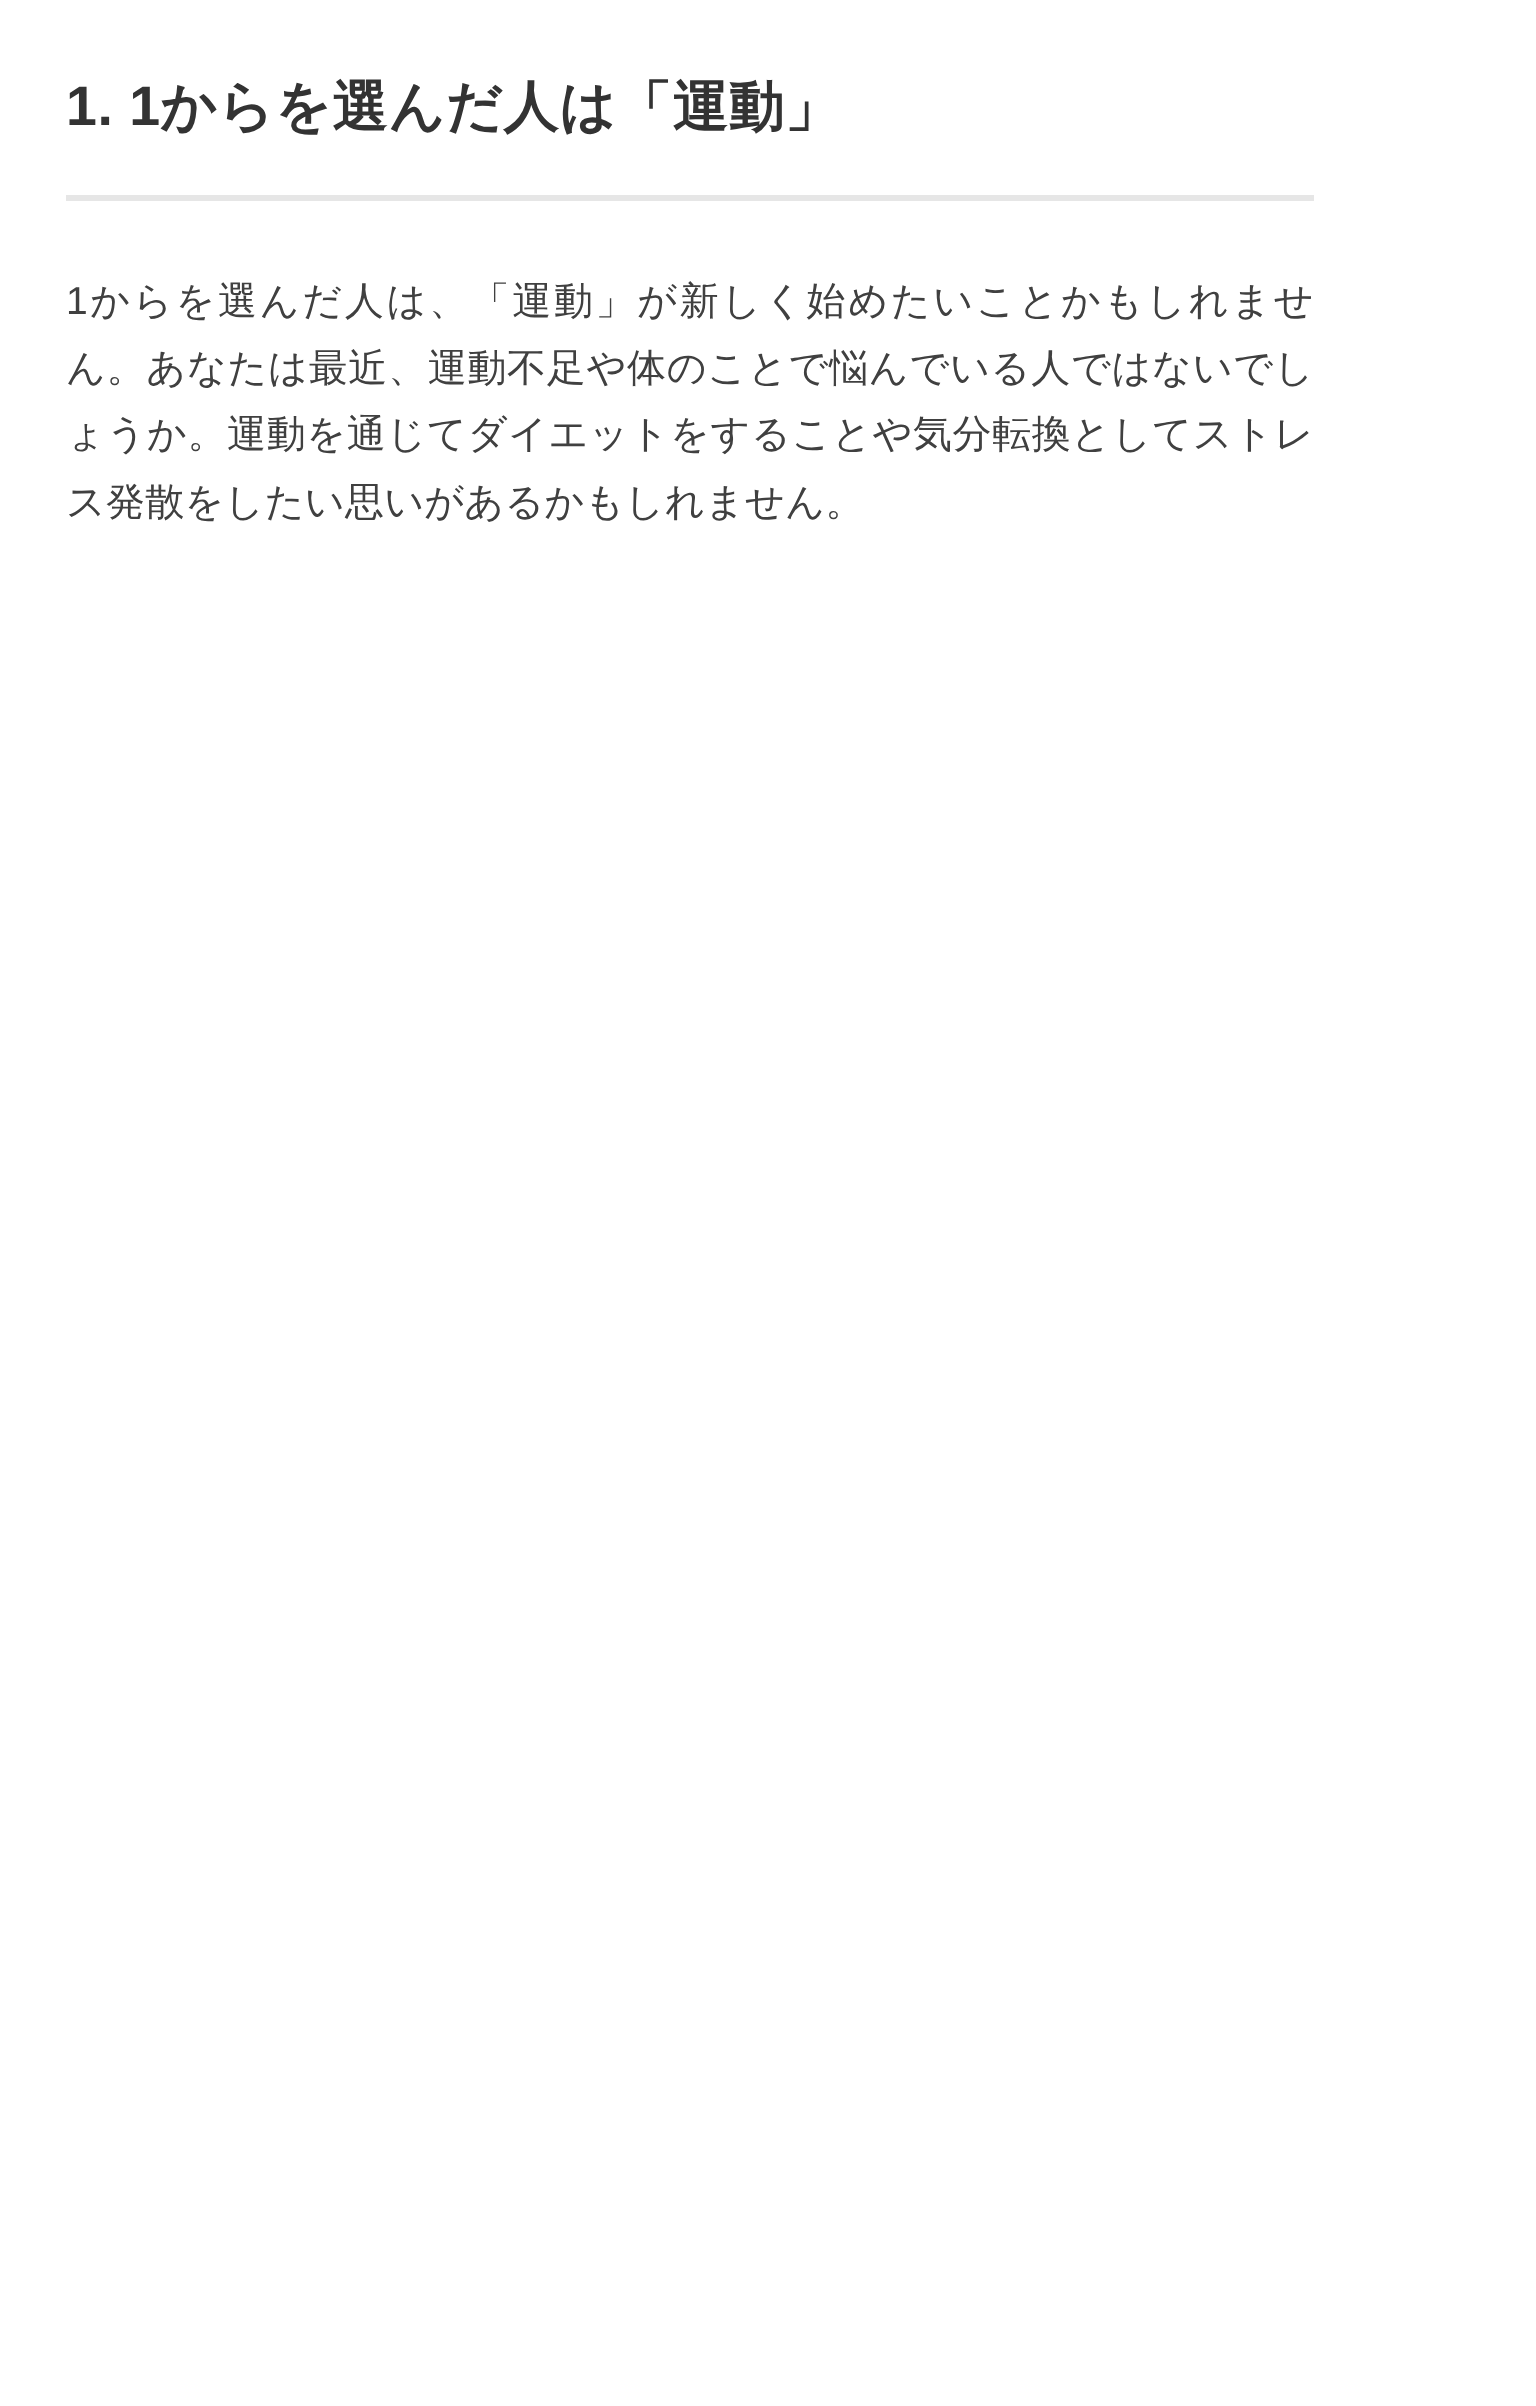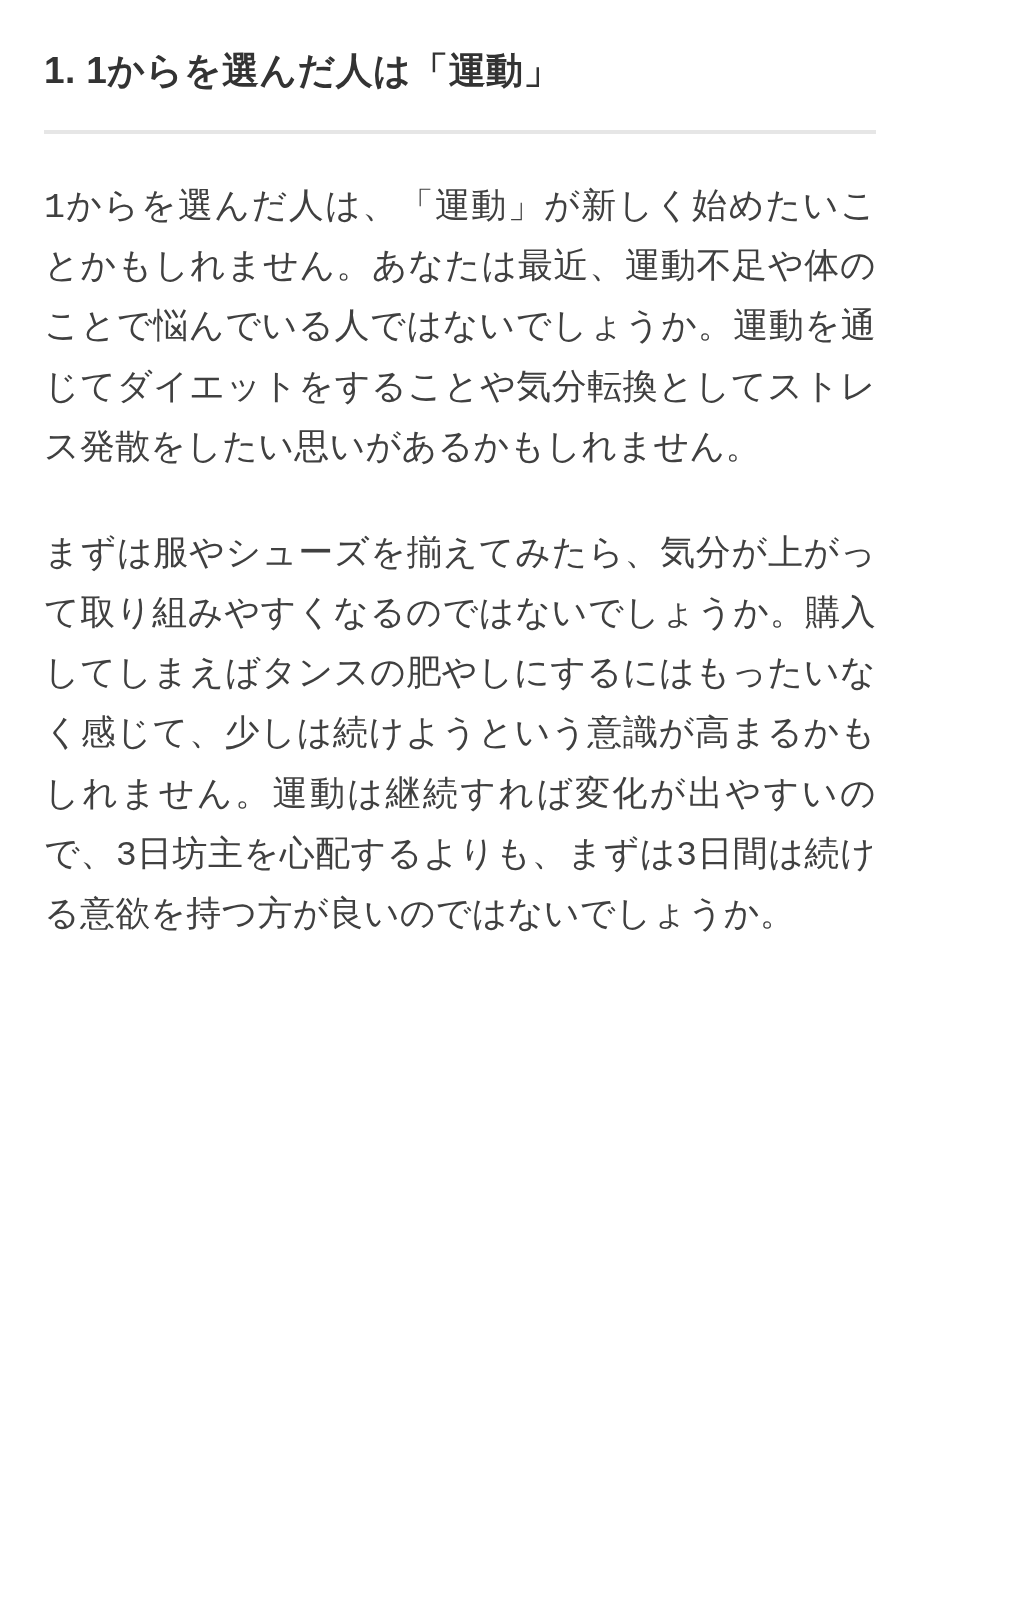--- a/index.html
+++ b/index.html
@@ -29,41 +29,39 @@
     letter-spacing: 0.01em;
   }
   .heading-rule {
     height: 4px;
     background: #e6e6e6;
     border: 0;
     margin: 0 0 44px 0;
     width: 100%;
   }
   .body-paragraph {
-    font-size: 35px;
+    font-size: 26px;
     line-height: 1.72;
     color: #404040;
     margin: 0 0 46px 0;
     text-align: justify;
     text-justify: inter-character;
     letter-spacing: 0.005em;
     font-weight: normal;
-    font-family: Liberation Mono, monospace;
   }
   .body-paragraph:last-child {
     margin-bottom: 0;
   }
 </style>
 </head>
 <body>
 
 <div class="article">
 
   <h1 class="article-heading">1. 1からを選んだ人は「運動」</h1>
 
   <div class="heading-rule"></div>
 
   <p class="body-paragraph">1からを選んだ人は、「運動」が新しく始めたいことかもしれません。あなたは最近、運動不足や体のことで悩んでいる人ではないでしょうか。運動を通じてダイエットをすることや気分転換としてストレス発散をしたい思いがあるかもしれません。</p>
 
 
-  <p class="body-paragraph">まずは服やシューズを揃えてみたら、気分が上がって取り組みやすくなるのではないでしょうか。購入してしまえばタンスの肥やしにするにはもったいなく感じて、少しは続けようという意識が高まるかもしれません。運動は継続すれば変化が出やすいので、3日坊主を心配するよりも、まずは3日間は続ける意欲を持つ方が良いのではないでしょうか。</p>
 
 </div>
 
 </body></html>

